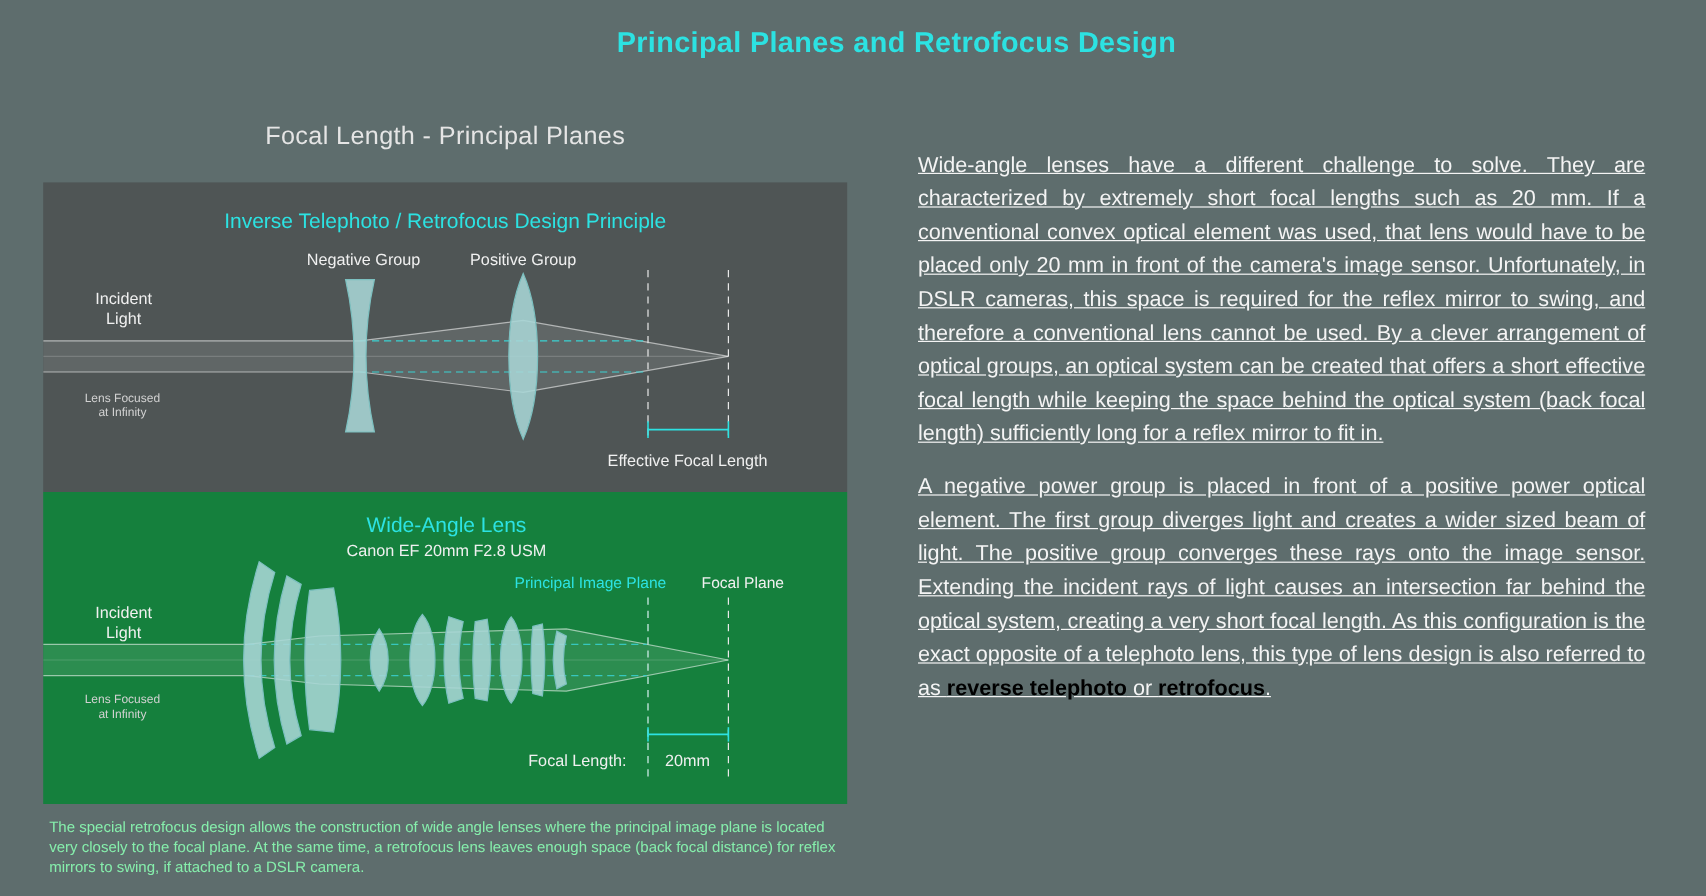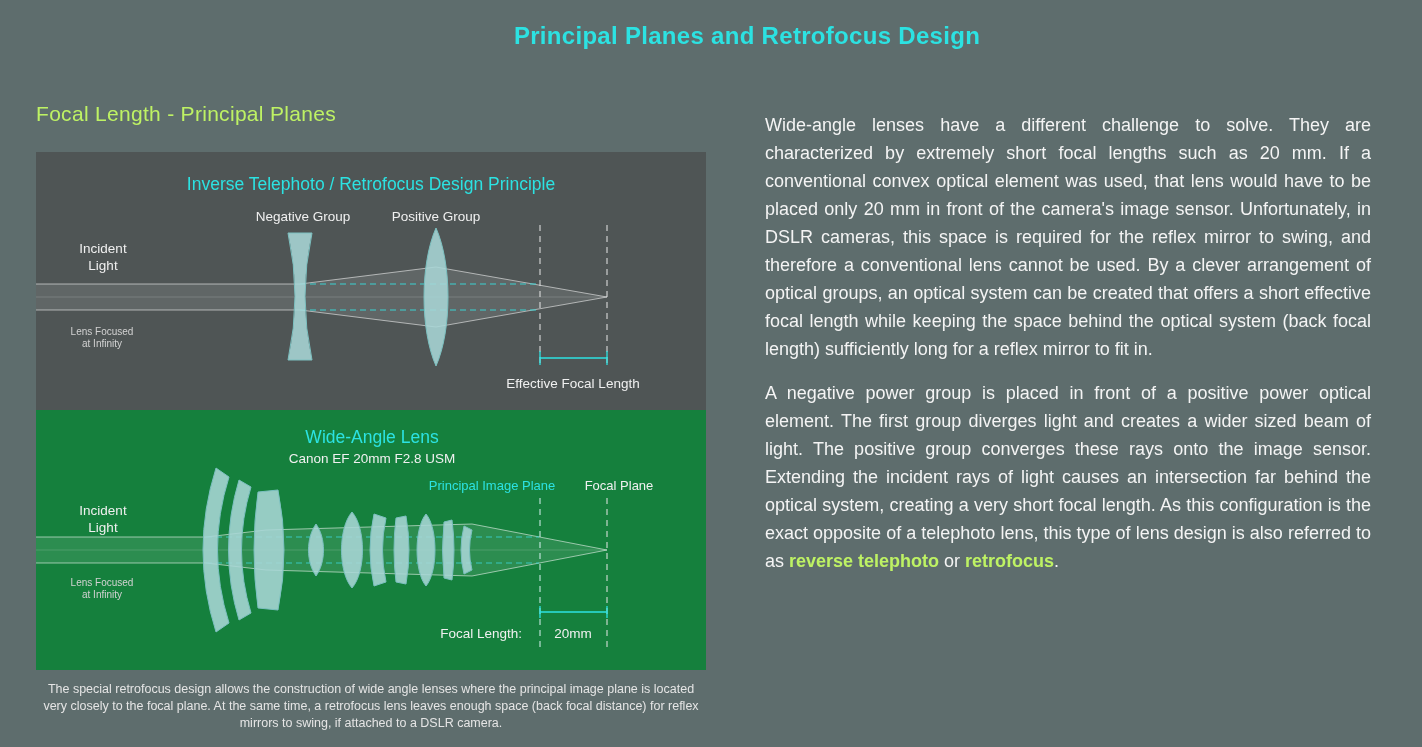--- a/index.html
+++ b/index.html
@@ -6,36 +6,36 @@
   body{
     width:1422px;height:747px;position:relative;overflow:hidden;
     background:#5e6d6d;
     font-family:"Liberation Sans",sans-serif;
   }
   .page-title{
     position:absolute;top:22px;left:0;width:100%;text-align:center;
     font-size:24px;font-weight:700;color:#2ce2e2;letter-spacing:.3px;padding-left:36px;
   }
   .left-subtitle{
-    position:absolute;top:102px;left:36px;width:670px;text-align:left;
-    font-size:21px;color:#bef264;letter-spacing:.3px;
+    position:absolute;top:102px;left:36px;width:670px;text-align:center;
+    font-size:21px;color:#e5e5e5;letter-spacing:.3px;
   }
   .panel{position:absolute;left:36px;top:152px;width:670px;height:386px;}
   .panel-top{position:absolute;left:0;top:0;width:670px;height:258px;background:#4f5555;}
   .panel-bottom{position:absolute;left:0;top:258px;width:670px;height:260px;background:#15803d;}
   .caption{
-    position:absolute;left:41px;top:681px;width:660px;text-align:center;
-    font-size:12.5px;line-height:17px;color:#e5e5e5;
+    position:absolute;left:41px;top:681px;width:660px;text-align:left;
+    font-size:12.5px;line-height:17px;color:#86efac;
   }
   .right-col{
     position:absolute;left:765px;top:108px;width:606px;
     color:#f4f4f4;font-size:18px;line-height:28px;text-align:justify;
   }
-  .right-col p{margin:3px 0 16px 0;}
-  .right-col strong{font-weight:700;color:#bef264;}
+  .right-col p{margin:15px 0 16px 0;text-decoration:underline;}
+  .right-col strong{font-weight:700;color:#000000;}
   
   text{font-family:"Liberation Sans",sans-serif;fill:#f0f0f0;}
   .t-cyan{fill:#2ce2e2;}
   .t-dim{fill:#d2d2d2;}
   .fs17{font-size:17.5px;}
   .fs13{font-size:13.5px;}
   .fs12{font-size:13px;}
   .fs10{font-size:10px;}
   .mid{text-anchor:middle;}
   .end{text-anchor:end;}

